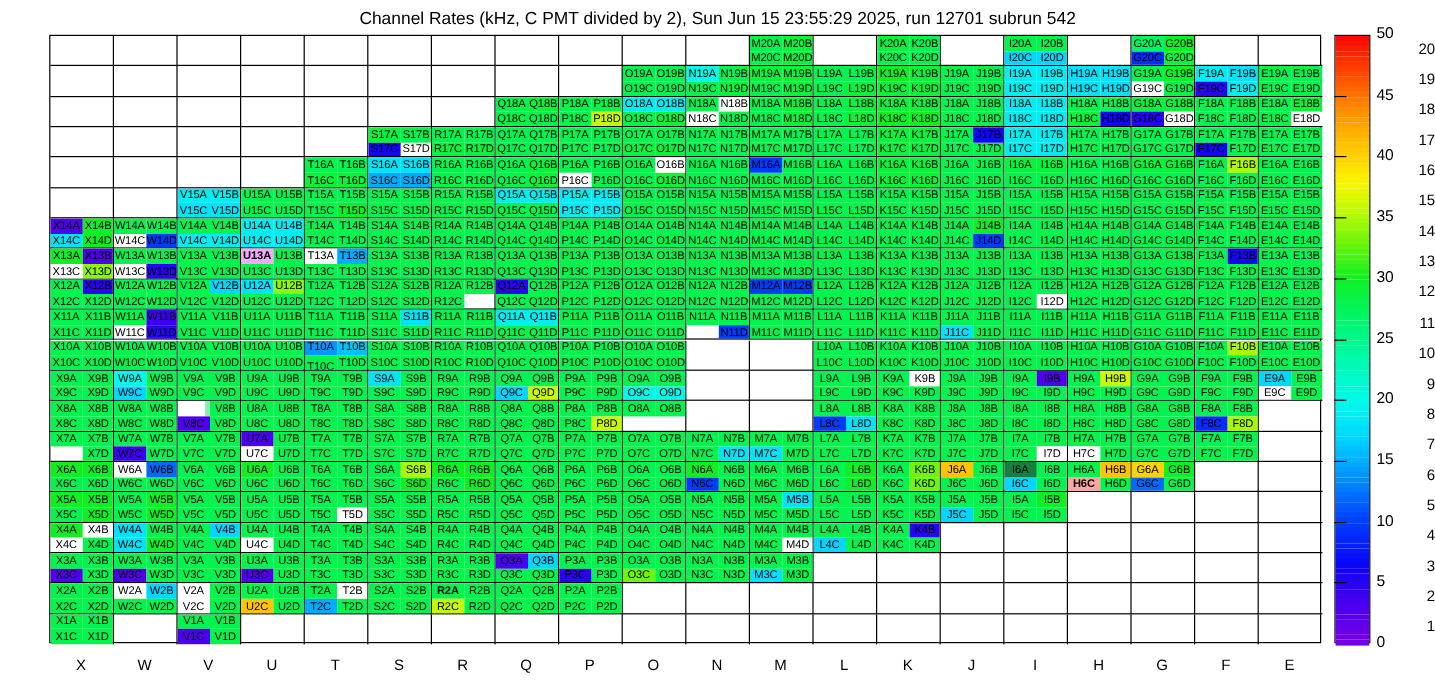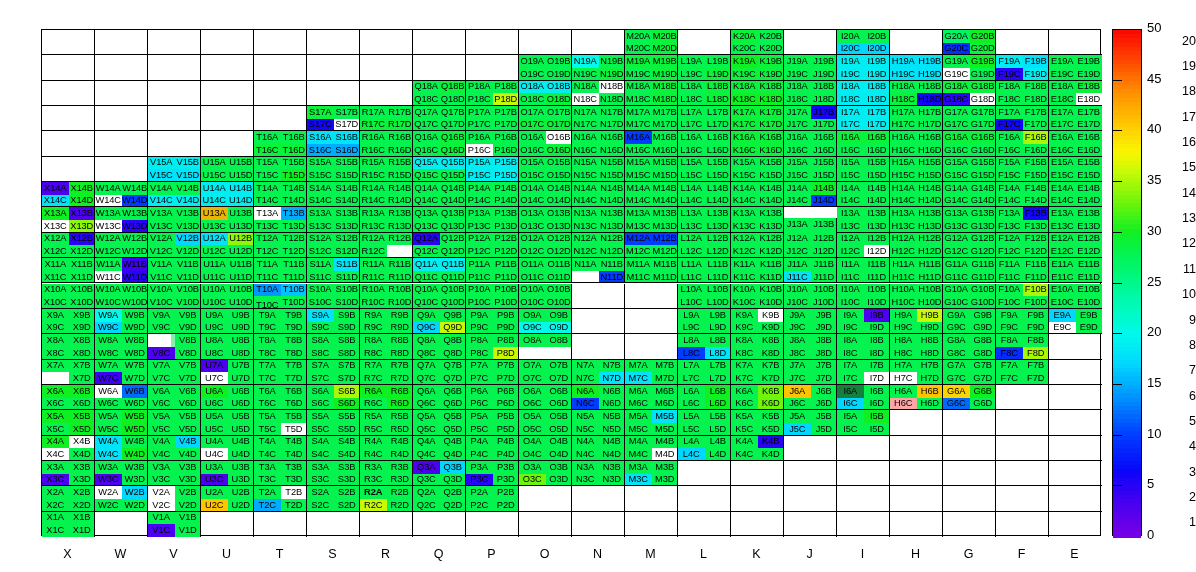--- a/index.html
+++ b/index.html
@@ -56,20 +56,21 @@
   }
   .cblabel{
     position:absolute;left:1147px;font-size:13px;color:#000;
   }
 </style>
 </head>
 <body>
 
 <div id="root">
 
+  <div id="title">Channel Rates (kHz, C PMT divided by 2), Sun Jun 15 23:55:29 2025, run 12701 subrun 542</div>
 
   <div id="plot">
       <div class="gcell" style="left: 0px; top: 0px; width: 53px; height: 25.35px;"></div>
       <div class="gcell" style="left: 53px; top: 0px; width: 53px; height: 25.35px;"></div>
       <div class="gcell" style="left: 106px; top: 0px; width: 53px; height: 25.35px;"></div>
       <div class="gcell" style="left: 159px; top: 0px; width: 53px; height: 25.35px;"></div>
       <div class="gcell" style="left: 212px; top: 0px; width: 53px; height: 25.35px;"></div>
       <div class="gcell" style="left: 265px; top: 0px; width: 53px; height: 25.35px;"></div>
       <div class="gcell" style="left: 318px; top: 0px; width: 53px; height: 25.35px;"></div>
       <div class="gcell" style="left: 371px; top: 0px; width: 53px; height: 25.35px;"></div>
@@ -702,21 +703,21 @@
         <div class="sub" title="W13C: 0 kHz" style="left: 0px; top: 12.675px; width: 26.5px; height: 12.675px; background: rgb(255, 255, 255);">W13C</div>
         <div class="sub" title="W13D: 5 kHz" style="left: 26.5px; top: 12.675px; width: 26.5px; height: 12.675px; background: rgb(40, 3, 245);">W13D</div>
       </div>
       <div class="gcell" style="left: 106px; top: 177.45px; width: 53px; height: 25.35px;">
         <div class="sub" title="V13A: 28 kHz" style="left: 0px; top: 0px; width: 26.5px; height: 12.675px; background: rgb(5, 243, 78);">V13A</div>
         <div class="sub" title="V13B: 28 kHz" style="left: 26.5px; top: 0px; width: 26.5px; height: 12.675px; background: rgb(5, 243, 78);">V13B</div>
         <div class="sub" title="V13C: 28 kHz" style="left: 0px; top: 12.675px; width: 26.5px; height: 12.675px; background: rgb(5, 243, 78);">V13C</div>
         <div class="sub" title="V13D: 28 kHz" style="left: 26.5px; top: 12.675px; width: 26.5px; height: 12.675px; background: rgb(5, 243, 78);">V13D</div>
       </div>
       <div class="gcell" style="left: 159px; top: 177.45px; width: 53px; height: 25.35px;">
-        <div class="sub" title="U13A: 28 kHz" style="left: 0px; top: 0px; width: 26.5px; height: 12.675px; background: #eab308;">U13A</div>
+        <div class="sub" title="U13A: 28 kHz" style="left: 0px; top: 0px; width: 26.5px; height: 12.675px; background: #f0abfc; font-weight: bold;">U13A</div>
         <div class="sub" title="U13B: 28 kHz" style="left: 26.5px; top: 0px; width: 26.5px; height: 12.675px; background: rgb(5, 243, 78);">U13B</div>
         <div class="sub" title="U13C: 28 kHz" style="left: 0px; top: 12.675px; width: 26.5px; height: 12.675px; background: rgb(5, 243, 78);">U13C</div>
         <div class="sub" title="U13D: 28 kHz" style="left: 26.5px; top: 12.675px; width: 26.5px; height: 12.675px; background: rgb(5, 243, 78);">U13D</div>
       </div>
       <div class="gcell" style="left: 212px; top: 177.45px; width: 53px; height: 25.35px;">
         <div class="sub" title="T13A: 0 kHz" style="left: 0px; top: 0px; width: 26.5px; height: 12.675px; background: rgb(255, 255, 255);">T13A</div>
         <div class="sub" title="T13B: 15 kHz" style="left: 26.5px; top: 0px; width: 26.5px; height: 12.675px; background: rgb(0, 172, 255);">T13B</div>
         <div class="sub" title="T13C: 28 kHz" style="left: 0px; top: 12.675px; width: 26.5px; height: 12.675px; background: rgb(5, 243, 78);">T13C</div>
         <div class="sub" title="T13D: 28 kHz" style="left: 26.5px; top: 12.675px; width: 26.5px; height: 12.675px; background: rgb(5, 243, 78);">T13D</div>
       </div>
@@ -767,21 +768,21 @@
         <div class="sub" title="L13B: 28 kHz" style="left: 26.5px; top: 0px; width: 26.5px; height: 12.675px; background: rgb(5, 243, 78);">L13B</div>
         <div class="sub" title="L13C: 28 kHz" style="left: 0px; top: 12.675px; width: 26.5px; height: 12.675px; background: rgb(5, 243, 78);">L13C</div>
         <div class="sub" title="L13D: 28 kHz" style="left: 26.5px; top: 12.675px; width: 26.5px; height: 12.675px; background: rgb(5, 243, 78);">L13D</div>
       </div>
       <div class="gcell" style="left: 689px; top: 177.45px; width: 53px; height: 25.35px;">
         <div class="sub" title="K13A: 28 kHz" style="left: 0px; top: 0px; width: 26.5px; height: 12.675px; background: rgb(5, 243, 78);">K13A</div>
         <div class="sub" title="K13B: 28 kHz" style="left: 26.5px; top: 0px; width: 26.5px; height: 12.675px; background: rgb(5, 243, 78);">K13B</div>
         <div class="sub" title="K13C: 28 kHz" style="left: 0px; top: 12.675px; width: 26.5px; height: 12.675px; background: rgb(5, 243, 78);">K13C</div>
         <div class="sub" title="K13D: 28 kHz" style="left: 26.5px; top: 12.675px; width: 26.5px; height: 12.675px; background: rgb(5, 243, 78);">K13D</div>
       </div>
-      <div class="gcell" style="left: 742px; top: 177.45px; width: 53px; height: 25.35px; margin-top: 11px;">
+      <div class="gcell" style="left: 742px; top: 177.45px; width: 53px; height: 25.35px;">
         <div class="sub" title="J13A: 28 kHz" style="left: 0px; top: 0px; width: 26.5px; height: 12.675px; background: rgb(5, 243, 78);">J13A</div>
         <div class="sub" title="J13B: 28 kHz" style="left: 26.5px; top: 0px; width: 26.5px; height: 12.675px; background: rgb(5, 243, 78);">J13B</div>
         <div class="sub" title="J13C: 28 kHz" style="left: 0px; top: 12.675px; width: 26.5px; height: 12.675px; background: rgb(5, 243, 78);">J13C</div>
         <div class="sub" title="J13D: 28 kHz" style="left: 26.5px; top: 12.675px; width: 26.5px; height: 12.675px; background: rgb(5, 243, 78);">J13D</div>
       </div>
       <div class="gcell" style="left: 795px; top: 177.45px; width: 53px; height: 25.35px;">
         <div class="sub" title="I13A: 28 kHz" style="left: 0px; top: 0px; width: 26.5px; height: 12.675px; background: rgb(5, 243, 78);">I13A</div>
         <div class="sub" title="I13B: 28 kHz" style="left: 26.5px; top: 0px; width: 26.5px; height: 12.675px; background: rgb(5, 243, 78);">I13B</div>
         <div class="sub" title="I13C: 28 kHz" style="left: 0px; top: 12.675px; width: 26.5px; height: 12.675px; background: rgb(5, 243, 78);">I13C</div>
         <div class="sub" title="I13D: 28 kHz" style="left: 26.5px; top: 12.675px; width: 26.5px; height: 12.675px; background: rgb(5, 243, 78);">I13D</div>
@@ -1580,21 +1581,21 @@
       </div>
       <div class="gcell" style="left: 795px; top: 354.9px; width: 53px; height: 25.35px;">
         <div class="sub" title="I6A: 28 kHz" style="left: 0px; top: 0px; width: 26.5px; height: 12.675px; background: #15803d;">I6A</div>
         <div class="sub" title="I6B: 28 kHz" style="left: 26.5px; top: 0px; width: 26.5px; height: 12.675px; background: rgb(5, 243, 78);">I6B</div>
         <div class="sub" title="I6C: 17 kHz" style="left: 0px; top: 12.675px; width: 26.5px; height: 12.675px; background: rgb(0, 215, 255);">I6C</div>
         <div class="sub" title="I6D: 28 kHz" style="left: 26.5px; top: 12.675px; width: 26.5px; height: 12.675px; background: rgb(5, 243, 78);">I6D</div>
       </div>
       <div class="gcell" style="left: 848px; top: 354.9px; width: 53px; height: 25.35px;">
         <div class="sub" title="H6A: 28 kHz" style="left: 0px; top: 0px; width: 26.5px; height: 12.675px; background: rgb(5, 243, 78);">H6A</div>
         <div class="sub" title="H6B: 41 kHz" style="left: 26.5px; top: 0px; width: 26.5px; height: 12.675px; background: rgb(255, 195, 0);">H6B</div>
-        <div class="sub" title="H6C: 28 kHz" style="left: 0px; top: 12.675px; width: 26.5px; height: 12.675px; background: #fca5a5;">H6C</div>
+        <div class="sub" title="H6C: 28 kHz" style="left: 0px; top: 12.675px; width: 26.5px; height: 12.675px; background: #fca5a5; font-weight: bold;">H6C</div>
         <div class="sub" title="H6D: 28 kHz" style="left: 26.5px; top: 12.675px; width: 26.5px; height: 12.675px; background: rgb(5, 243, 78);">H6D</div>
       </div>
       <div class="gcell" style="left: 901px; top: 354.9px; width: 53px; height: 25.35px;">
         <div class="sub" title="G6A: 40 kHz" style="left: 0px; top: 0px; width: 26.5px; height: 12.675px; background: rgb(253, 212, 0);">G6A</div>
         <div class="sub" title="G6B: 30 kHz" style="left: 26.5px; top: 0px; width: 26.5px; height: 12.675px; background: rgb(15, 240, 35);">G6B</div>
         <div class="sub" title="G6C: 12 kHz" style="left: 0px; top: 12.675px; width: 26.5px; height: 12.675px; background: rgb(0, 106, 255);">G6C</div>
         <div class="sub" title="G6D: 28 kHz" style="left: 26.5px; top: 12.675px; width: 26.5px; height: 12.675px; background: rgb(5, 243, 78);">G6D</div>
       </div>
       <div class="gcell" style="left: 954px; top: 354.9px; width: 53px; height: 25.35px;"></div>
       <div class="gcell lastcol" style="left: 1007px; top: 354.9px; width: 53px; height: 25.35px;"></div>

